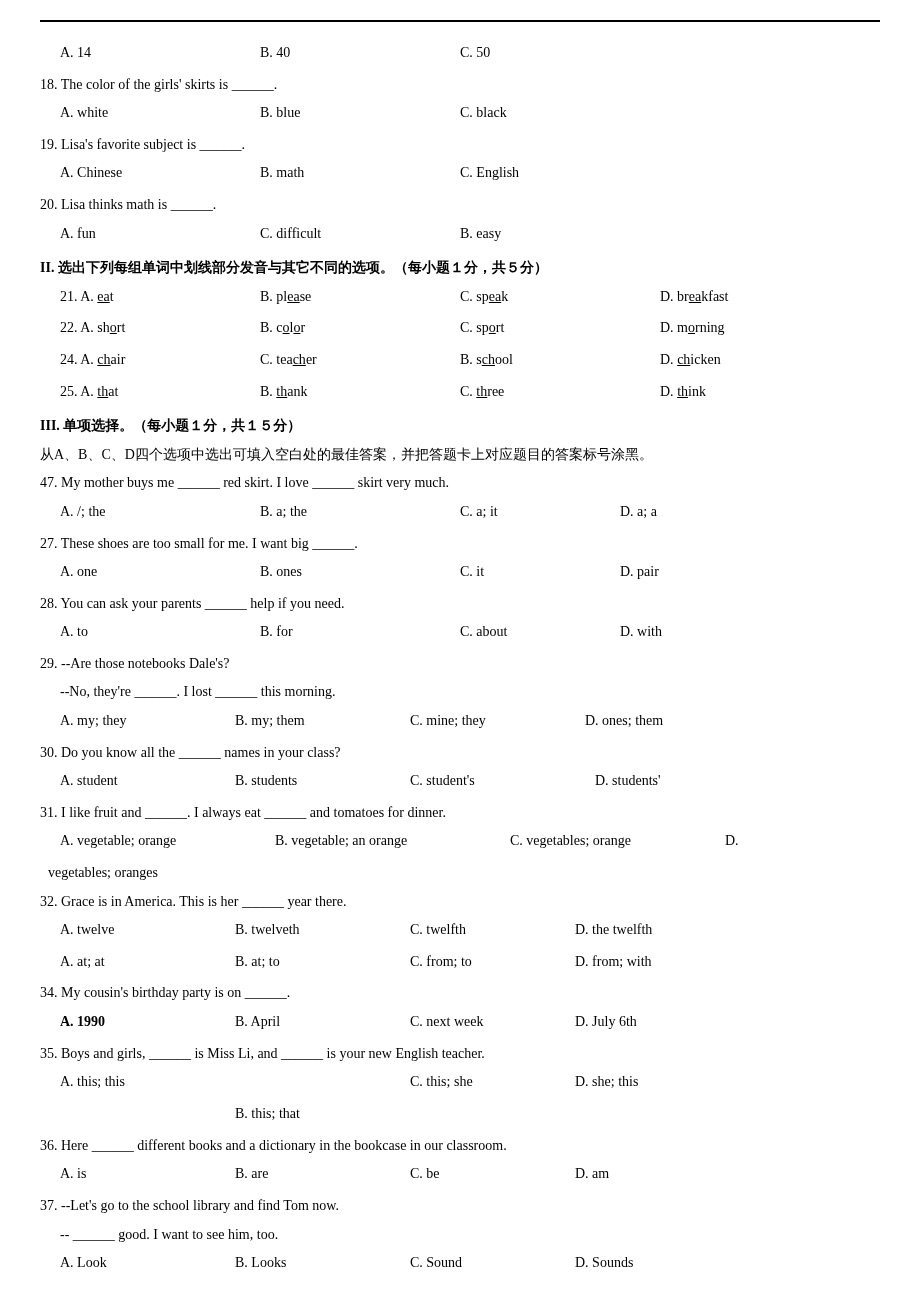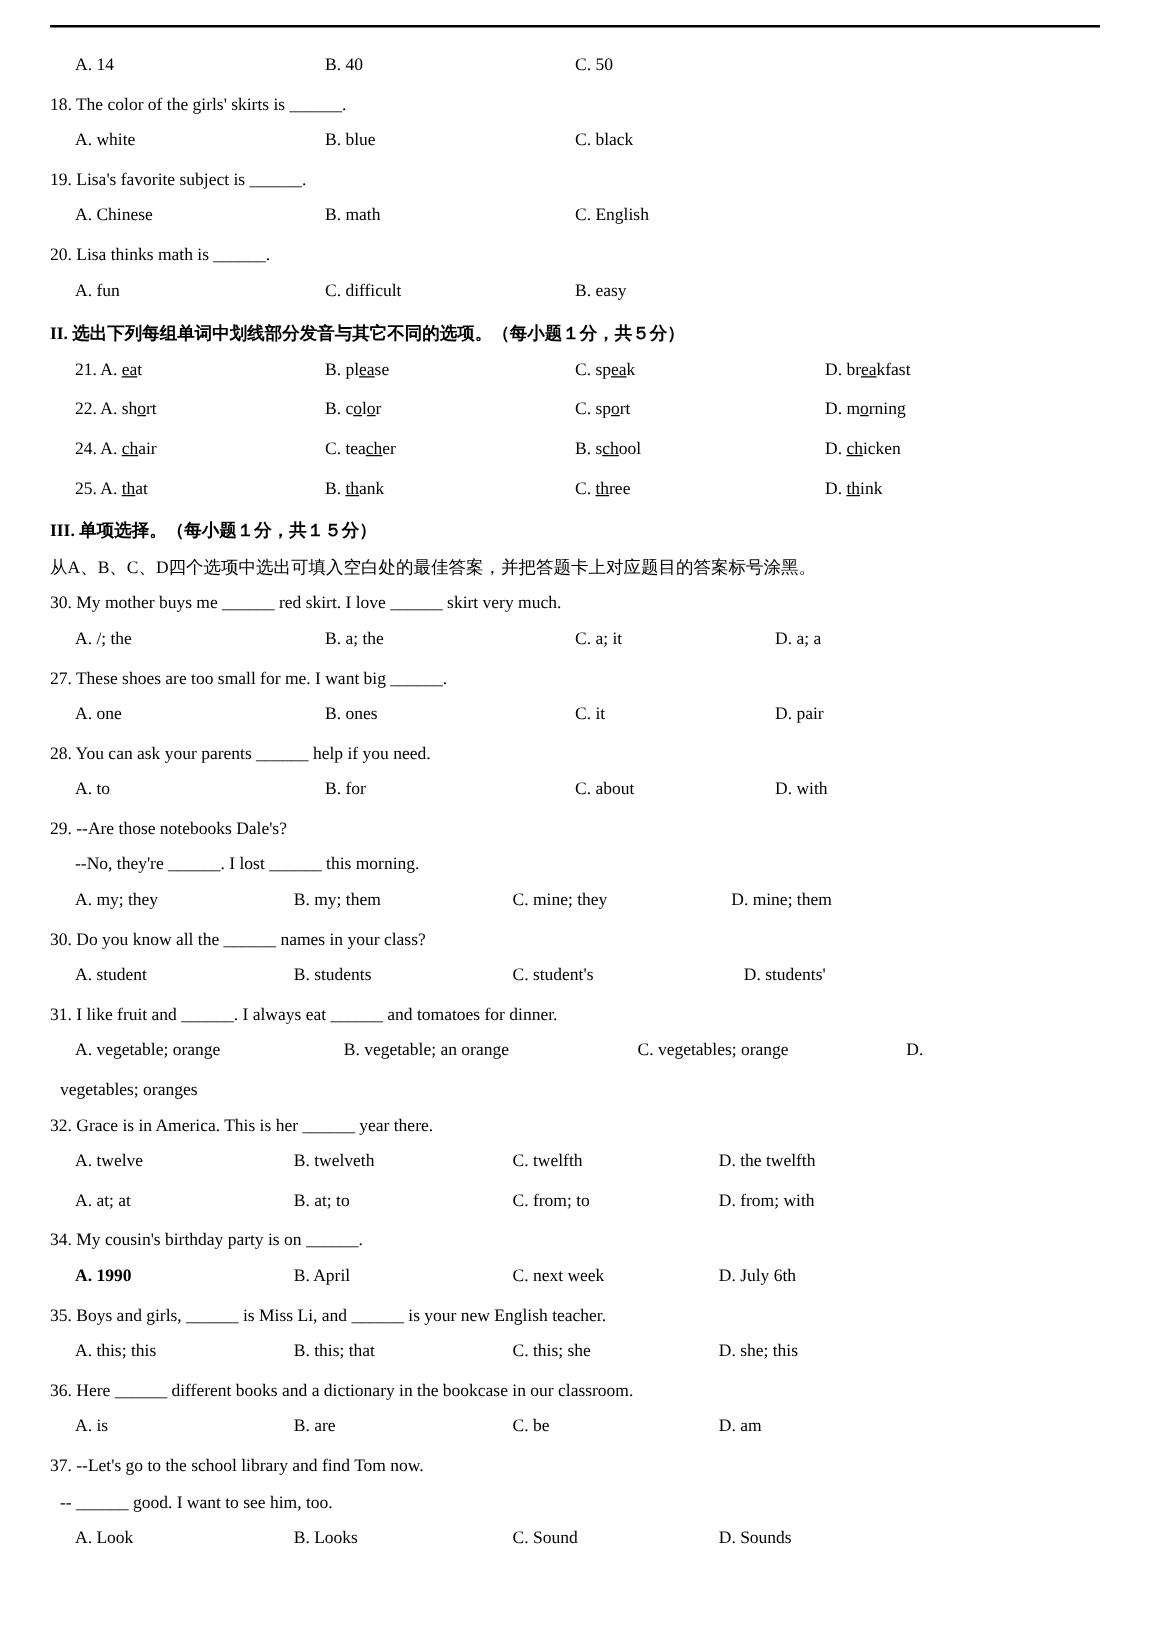--- a/index.html
+++ b/index.html
@@ -105,21 +105,21 @@
       <span class="opt">25. A. <u>th</u>at</span>
       <span class="opt">B. <u>th</u>ank</span>
       <span class="opt">C. <u>th</u>ree</span>
       <span class="opt">D. <u>th</u>ink</span>
     </div>
   </div>
 
   <div class="section-title q-block">III. 单项选择。（每小题１分，共１５分）</div>
   <div class="section-desc q-block">从A、B、C、D四个选项中选出可填入空白处的最佳答案，并把答题卡上对应题目的答案标号涂黑。</div>
 
-  <div class="q-block question-line">30. My mother buys me ______ red skirt. I love ______ skirt very much.</div>
+  <div class="q-block question-line">47. My mother buys me ______ red skirt. I love ______ skirt very much.</div>
   <div class="opt-row">
     <span class="opt-lg" style="min-width:200px;display:inline-block;">A. /; the</span>
     <span class="opt-lg" style="min-width:200px;display:inline-block;">B. a; the</span>
     <span class="opt-lg" style="min-width:160px;display:inline-block;">C. a; it</span>
     <span class="opt-lg" style="min-width:160px;display:inline-block;">D. a; a</span>
   </div>
 
   <div class="q-block question-line">27. These shoes are too small for me. I want big ______.</div>
   <div class="opt-row">
     <span class="opt" style="min-width:200px;display:inline-block;">A. one</span>
@@ -135,21 +135,21 @@
     <span class="opt" style="min-width:160px;display:inline-block;">C. about</span>
     <span class="opt" style="min-width:160px;display:inline-block;">D. with</span>
   </div>
 
   <div class="q-block question-line">29. --Are those notebooks Dale's?</div>
   <div class="q-block question-line" style="margin-left:20px;">--No, they're ______. I lost ______ this morning.</div>
   <div class="opt-row">
     <span class="opt" style="min-width:175px;display:inline-block;">A. my; they</span>
     <span class="opt" style="min-width:175px;display:inline-block;">B. my; them</span>
     <span class="opt" style="min-width:175px;display:inline-block;">C. mine; they</span>
-    <span class="opt" style="min-width:175px;display:inline-block;">D. mine; them</span>
+    <span class="opt" style="min-width:175px;display:inline-block;">D. ones; them</span>
   </div>
 
   <div class="q-block question-line">30. Do you know all the ______ names in your class?</div>
   <div class="opt-row">
     <span class="opt" style="min-width:175px;display:inline-block;">A. student</span>
     <span class="opt" style="min-width:175px;display:inline-block;">B. students</span>
     <span class="opt" style="min-width:185px;display:inline-block;">C. student's</span>
     <span class="opt" style="min-width:160px;display:inline-block;">D. students'</span>
   </div>
 
@@ -181,35 +181,35 @@
   <div class="opt-row">
     <span style="min-width:175px;display:inline-block;font-weight:bold;">A. 1990</span>
     <span style="min-width:175px;display:inline-block;">B. April</span>
     <span style="min-width:165px;display:inline-block;">C. next week</span>
     <span style="min-width:165px;display:inline-block;">D. July 6th</span>
   </div>
 
   <div class="q-block question-line">35. Boys and girls, ______ is Miss Li, and ______ is your new English teacher.</div>
   <div class="opt-row">
     <span style="min-width:175px;display:inline-block;">A. this; this</span>
-    <span style="min-width:175px;display:inline-block;">B. this; that</span>
+    <span style="min-width:175px;display:inline-block;margin-top:32px;">B. this; that</span>
     <span style="min-width:165px;display:inline-block;">C. this; she</span>
     <span style="min-width:165px;display:inline-block;">D. she; this</span>
   </div>
 
   <div class="q-block question-line">36. Here ______ different books and a dictionary in the bookcase in our classroom.</div>
   <div class="opt-row">
     <span style="min-width:175px;display:inline-block;">A. is</span>
     <span style="min-width:175px;display:inline-block;">B. are</span>
     <span style="min-width:165px;display:inline-block;">C. be</span>
     <span style="min-width:165px;display:inline-block;">D. am</span>
   </div>
 
   <div class="q-block question-line">37. --Let's go to the school library and find Tom now.</div>
-  <div class="q-block question-line" style="margin-left:8px;">-- ______ good. I want to see him, too.</div>
+  <div class="q-block question-line" style="margin-left:20px;">-- ______ good. I want to see him, too.</div>
   <div class="opt-row">
     <span style="min-width:175px;display:inline-block;">A. Look</span>
     <span style="min-width:175px;display:inline-block;">B. Looks</span>
     <span style="min-width:165px;display:inline-block;">C. Sound</span>
     <span style="min-width:165px;display:inline-block;">D. Sounds</span>
   </div>
 
 </div>
 
 </body></html>

